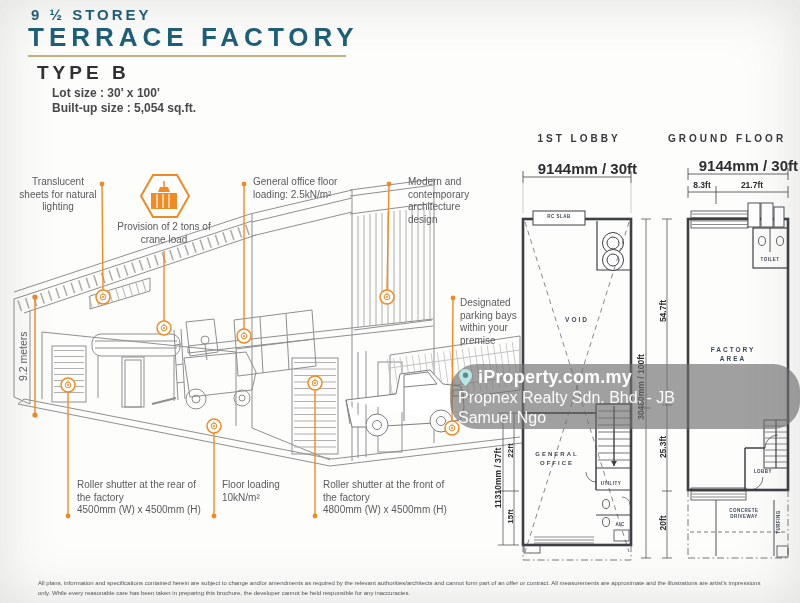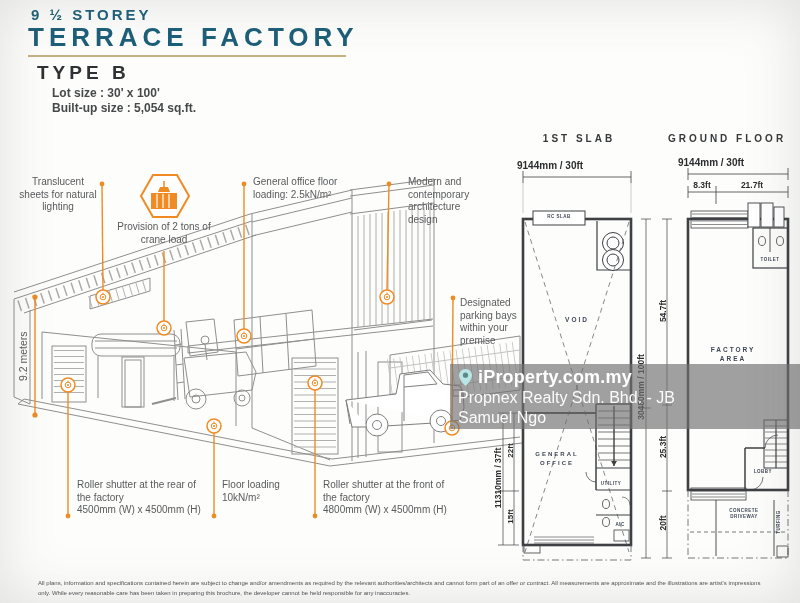--- a/index.html
+++ b/index.html
@@ -17,28 +17,28 @@
   .type{left:28px;top:62px;font-size:19px;font-weight:bold;letter-spacing:4px;color:#303134;margin-left:9px;}
   .spec{left:18px;font-size:12px;font-weight:bold;color:#47484a;padding-left:34px;}
   
   .callout{font-size:10px;line-height:12.5px;color:#595a5c;white-space:pre-line;}
   .c-right{text-align:center;}
   .c-center{text-align:center;}
   .rot{transform:rotate(-90deg);transform-origin:center;}
   .height-label{font-size:10.5px;color:#595a5c;text-align:center;}
   
   .plan-title{font-size:10px;font-weight:bold;letter-spacing:3px;color:#37383b;text-align:center;}
-  .dim{font-size:10px;font-weight:bold;color:#2c2d2f;text-align:left;}
+  .dim{font-size:15px;font-weight:bold;color:#2c2d2f;text-align:right;}
   .dim-s{font-size:8.5px;font-weight:bold;color:#2c2d2f;text-align:center;}
   .plan-label{font-weight:bold;color:#3d4655;text-align:center;white-space:pre-line;}
   .pl-lg{font-size:6.5px;letter-spacing:2px;line-height:9px;}
   .pl-sm{font-size:4.5px;letter-spacing:.5px;line-height:6px;}
   
   .wm{left:450px;top:364px;width:350px;height:65px;background:rgba(112,112,112,.66);
-      color:#fff;padding:3px 0 0 8px;box-sizing:border-box;}
+      color:#fff;padding:3px 0 0 8px;box-sizing:border-box;border-radius:27px;}
   .wm-row{display:flex;align-items:center;gap:5px;}
   .wm-brand{font-size:18px;font-weight:bold;letter-spacing:.2px;}
   .wm-sub{font-size:16px;color:rgba(255,255,255,.96);line-height:20px;}
   .disclaimer{left:38px;top:579px;width:748px;font-size:6px;line-height:9.5px;
       color:#515254;white-space:pre-line;}
   svg{position:absolute;left:0;top:0;}
 </style>
 </head>
 <body>
 
@@ -345,21 +345,21 @@
 <div class="abs callout rot height-label" style="left:-22px;top:350px;width:90px;">9.2 meters</div>
 <div class="abs callout" style="left:77px;top:479px;width:140px;">Roller shutter at the rear of
 the factory
 4500mm (W) x 4500mm (H)</div>
 <div class="abs callout" style="left:222px;top:479px;width:80px;">Floor loading
 10kN/m²</div>
 <div class="abs callout" style="left:323px;top:479px;width:140px;">Roller shutter at the front of
 the factory
 4800mm (W) x 4500mm (H)</div>
 
-<div class="abs plan-title" style="left:519px;top:133px;width:120px;">1ST SLAB</div>
+<div class="abs plan-title" style="left:519px;top:133px;width:120px;">1ST LOBBY</div>
 <div class="abs dim" style="left:517px;top:160px;width:120px;">9144mm / 30ft</div>
 <div class="abs plan-label pl-sm" style="left:529px;top:214px;width:60px;">RC SLAB</div>
 <div class="abs plan-label pl-lg" style="left:517px;top:315px;width:120px;">VOID</div>
 <div class="abs plan-label pl-lg" style="left:512px;top:450px;width:90px;font-size:6px;">GENERAL
 OFFICE</div>
 <div class="abs plan-label pl-sm" style="left:581px;top:481px;width:60px;">UTILITY</div>
 <div class="abs plan-label pl-sm" style="left:600px;top:522px;width:40px;">A/C</div>
 <div class="abs dim-s rot" style="left:443px;top:473px;width:110px;">11310mm / 37ft</div>
 <div class="abs dim-s rot" style="left:490px;top:446px;width:40px;font-size:8px;">22ft</div>
 <div class="abs dim-s rot" style="left:490px;top:512px;width:40px;font-size:8px;">15ft</div>

